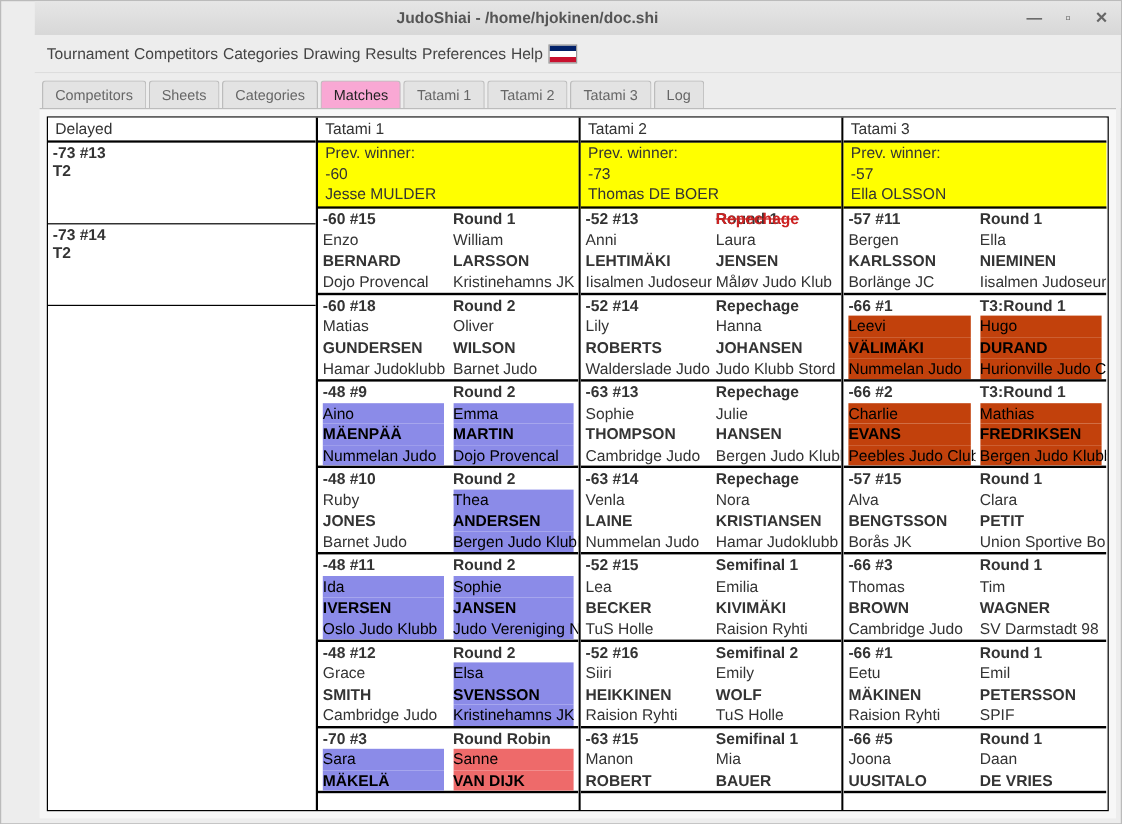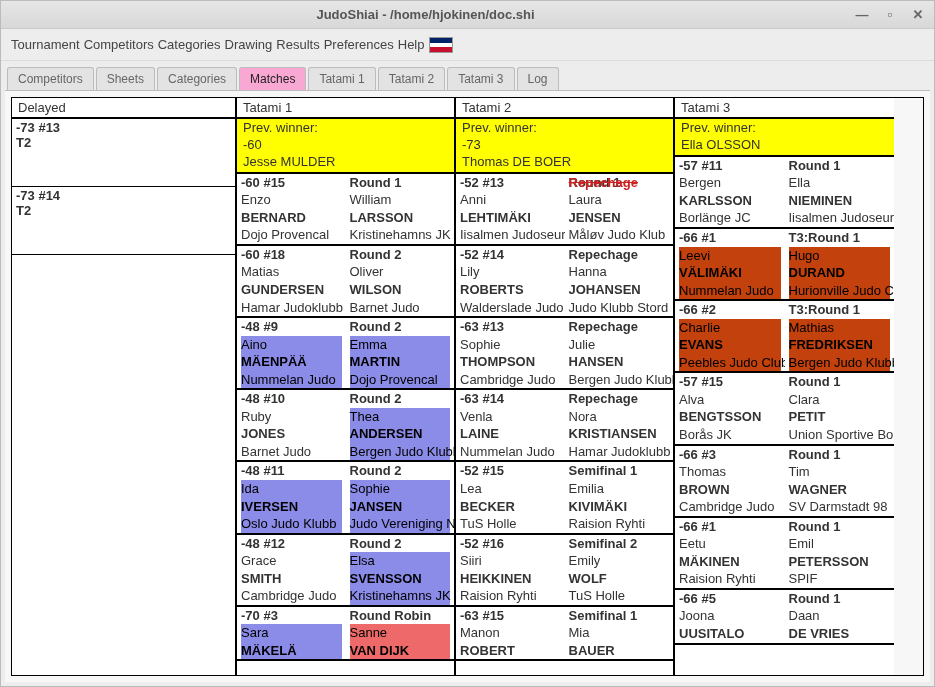--- a/index.html
+++ b/index.html
@@ -1,17 +1,17 @@
 <!DOCTYPE html>
 <html><head>
 <meta charset="utf-8">
 <style>
 * { box-sizing: border-box; margin: 0; padding: 0; }
 body { font-family: "Segoe UI", Tahoma, sans-serif; font-size: 13px; background: #ededed; color: #333; }
-.window { width: 935px; height: 687px; margin: 0 auto; background: #ededed; border: 1px solid #bbb; display: flex; flex-direction: column; }
+.window { width: 935px; height: 687px; margin: 0 auto; background: #ededed; border: 1px solid #bbb; display: flex; flex-direction: column; padding-left: 28px; }
 .titlebar { height: 28px; background: linear-gradient(#e6e6e6,#d8d8d8); display: flex; align-items: center; padding: 0 8px; border-bottom: 1px solid #ccc; }
 .titlebar .title { flex: 1; text-align: center; font-weight: bold; color: #555; }
 .winbtn { width: 16px; height: 16px; margin-left: 12px; color: #666; display: flex; align-items: center; justify-content: center; cursor: default; font-weight: bold; }
 .menubar { height: 32px; display: flex; align-items: center; padding: 0 10px; gap: 4px; border-bottom: 1px solid #ddd; background: #ededed; }
 .menubar .mitem { color: #444; cursor: default; }
 .flag { width: 24px; height: 16px; background: linear-gradient(#012169 0 33%, #fff 33% 66%, #c8102e 66%); border: 1px solid #999; position: relative; }
 .tabs { display: flex; align-items: flex-end; padding: 6px 6px 0 6px; gap: 2px; background: #ededed; }
 .tab { padding: 4px 10px; border: 1px solid #bcbcbc; border-bottom: none; background: #e3e3e3; color: #666; border-radius: 3px 3px 0 0; cursor: default; font-size: 12px; }
 .tab.active { background: #f9a8d4; color: #222; }
 .content { flex: 1; background: #f7f7f7; border-top: 1px solid #bcbcbc; margin: 0 4px 4px 4px; padding: 6px; overflow: hidden; }
@@ -306,20 +306,21 @@
                 <div class="ln4"></div>
               </div>
             </div>
           </div>
       </div>
 
       <div class="col tatami">
         <div class="colhdr">Tatami 3</div>
         <div class="prev">
           <div class="pl">Prev. winner:</div>
+          <div class="pl">-57</div>
           <div class="pl">Ella OLSSON</div>
         </div>
         <div class="matches" id="m-t3">
             <div class="match">
               <div class="mc">
                 <div class="ln1">-57 #11</div>
                 <div class="ln2">Bergen</div>
                 <div class="ln3">KARLSSON</div>
                 <div class="ln4">Borlänge JC</div>
               </div>

